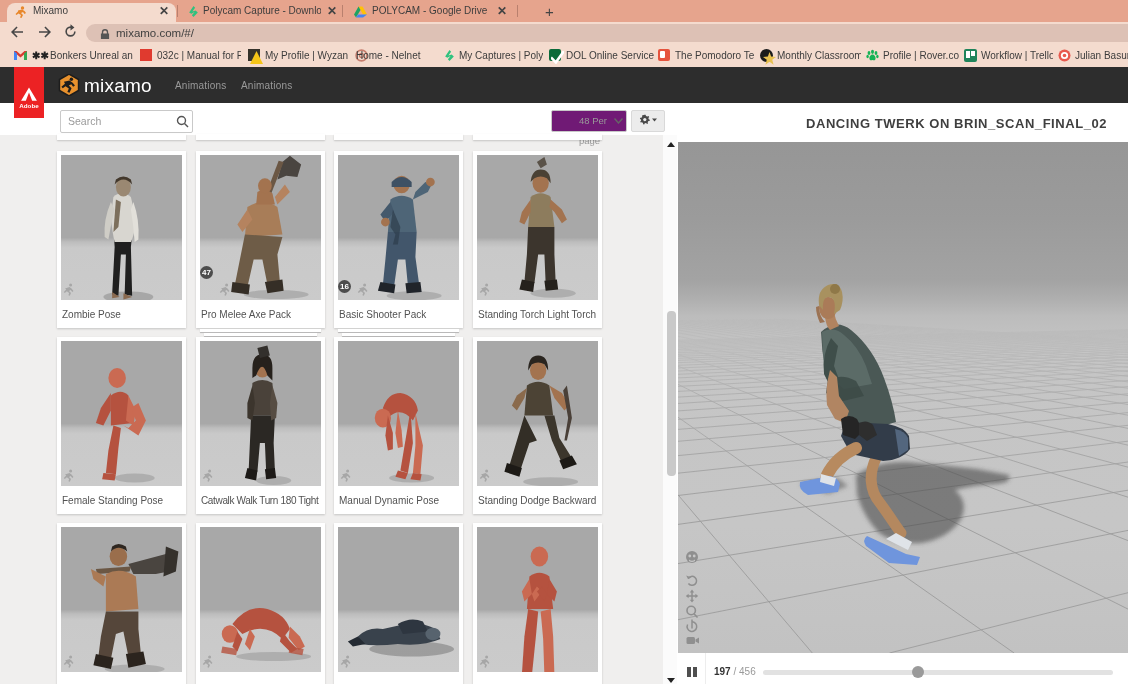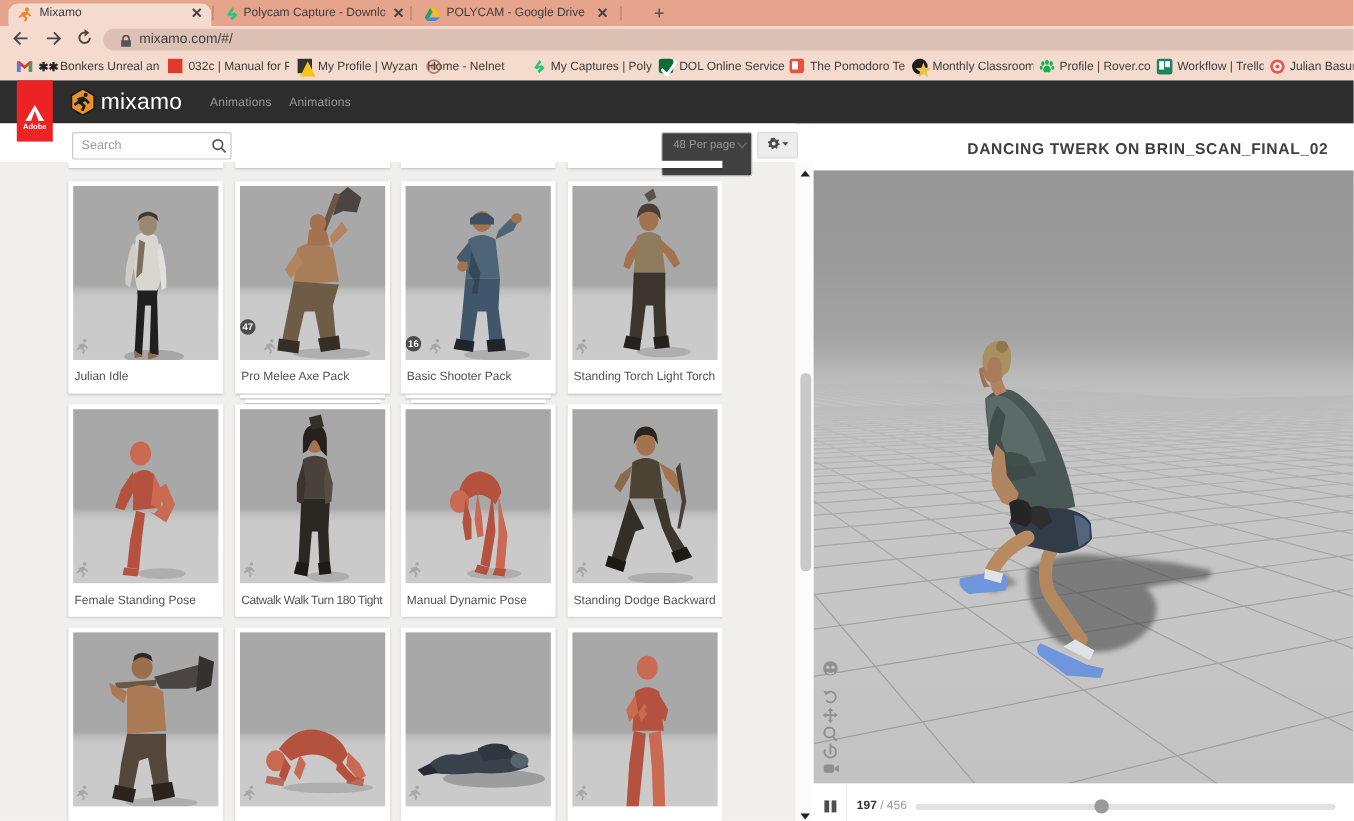--- a/index.html
+++ b/index.html
@@ -18,21 +18,21 @@
 .bki{position:absolute;top:4px;width:13px;height:13px}
 
 #mxhead{position:absolute;left:0;top:67px;width:1128px;height:36px;background:#2d2d2d}
 #adobe{position:absolute;left:14px;top:67px;width:30px;height:51px;background:#ec2224;z-index:6}
 #mxlogo{position:absolute;left:84px;top:75px;font-size:19px;color:#fff;letter-spacing:.2px}
 .mxnav{position:absolute;top:80px;font-size:10px;color:#9a9a9a;letter-spacing:.2px}
 
 #leftpanel{position:absolute;left:0;top:103px;width:663px;height:581px;background:#f0efee}
 #searchband{position:absolute;left:0;top:103px;width:678px;height:32px;background:#fff}
 #searchbox{position:absolute;left:60px;top:110px;width:133px;height:23px;background:#fff;border:1px solid #c9c9c9;border-radius:2px;font-size:10.5px;color:#9a9a9a;line-height:21px;padding-left:7px}
-#perpage{position:absolute;left:551px;top:110px;width:76px;height:37px;background:#404040;border:1px solid #c8c8c8;border-radius:2px;font-size:9.5px;color:#999;line-height:20px;padding-left:9px}
+#perpage{position:absolute;left:551px;top:110px;width:76px;height:22px;background:#701a75;border:1px solid #c8c8c8;border-radius:2px;font-size:9.5px;color:#999;line-height:20px;padding-left:27px}
 #gearbtn{position:absolute;left:631px;top:110px;width:34px;height:22px;background:#ececec;border:1px solid #d9d9d9;border-radius:2px}
 .card{position:absolute;width:129px;background:#fff;box-shadow:0 1px 2px rgba(0,0,0,.18)}
 .thumb{position:absolute;left:4px;top:4px;width:121px;height:145px;overflow:hidden}
 .clabel{position:absolute;left:5px;top:153px;width:120px;height:21px;font-size:10px;color:#525252;line-height:21px;white-space:nowrap;overflow:hidden}
 .badge{position:absolute;width:13px;height:13px;border-radius:7px;background:#4d4d4d;color:#fff;font-size:8px;font-weight:bold;text-align:center;line-height:13px}
 .runman{position:absolute;width:13px;height:13px;opacity:.55}
 .stack1{position:absolute;height:3px;background:#fff;box-shadow:0 1px 1px rgba(0,0,0,.25)}
 .stack2{position:absolute;height:3px;background:#fff;box-shadow:0 1px 1px rgba(0,0,0,.25)}
 
 #sbar{position:absolute;left:663px;top:135px;width:14px;height:549px;background:#fbfbfb}
@@ -204,21 +204,21 @@
             <path d="M53 118 L59 122 L53 123 Z M62 119 L69 122 L62 124 Z" fill="#8a6a50"></path>
           </g>
         </svg>
 <div class="runman" style="left:1px;top:127px"><svg viewBox="0 0 13 13" width="13" height="13">
             <g fill="#8a8a8a">
               <circle cx="8.6" cy="2" r="1.5"></circle>
               <path d="M3 5.5 L7.5 4 L9.5 5.5 L11.5 8 L10.3 9 L8.7 7 L7 8 L9 10 L7.8 12.8 L6.4 12.3 L7.2 10 L4.8 8.3 L2.8 10 L1.8 9 L4.2 6.6 Z"></path>
             </g>
           </svg></div>
 </div>
-<div class="clabel">Julian Idle</div>
+<div class="clabel">Zombie Pose</div>
 </div>
 <div class="card" style="left:196px;top:151px;height:177px">
 <div class="thumb" style="background:linear-gradient(#a8a8a8 0,#a8a8a8 57%,#bdbdbd 60%,#c9c9c9 64%,#cbcbcb 100%)">
 <svg viewBox="0 0 121 145" width="121" height="145">
           <g transform="translate(-15.1,-10.5) scale(1.25)">
             <ellipse cx="73.0" cy="120" rx="26" ry="3.6" fill="#979797" opacity=".55"></ellipse>
             <path d="M78 14 L84 9 L93 16 L90 26 L81 25 L74 28 Z" fill="#4a4540"></path>
             <path d="M79 14 L64 52 L61 50 L75 13 Z" fill="#6b5744"></path>
             <path d="M50 50 Q62 42 74 50 L78 72 L48 74 Z" fill="#a87d58"></path>
             <path d="M58 38 Q64 34 70 39 L72 48 L57 48 Z" fill="#a3734f"></path>

